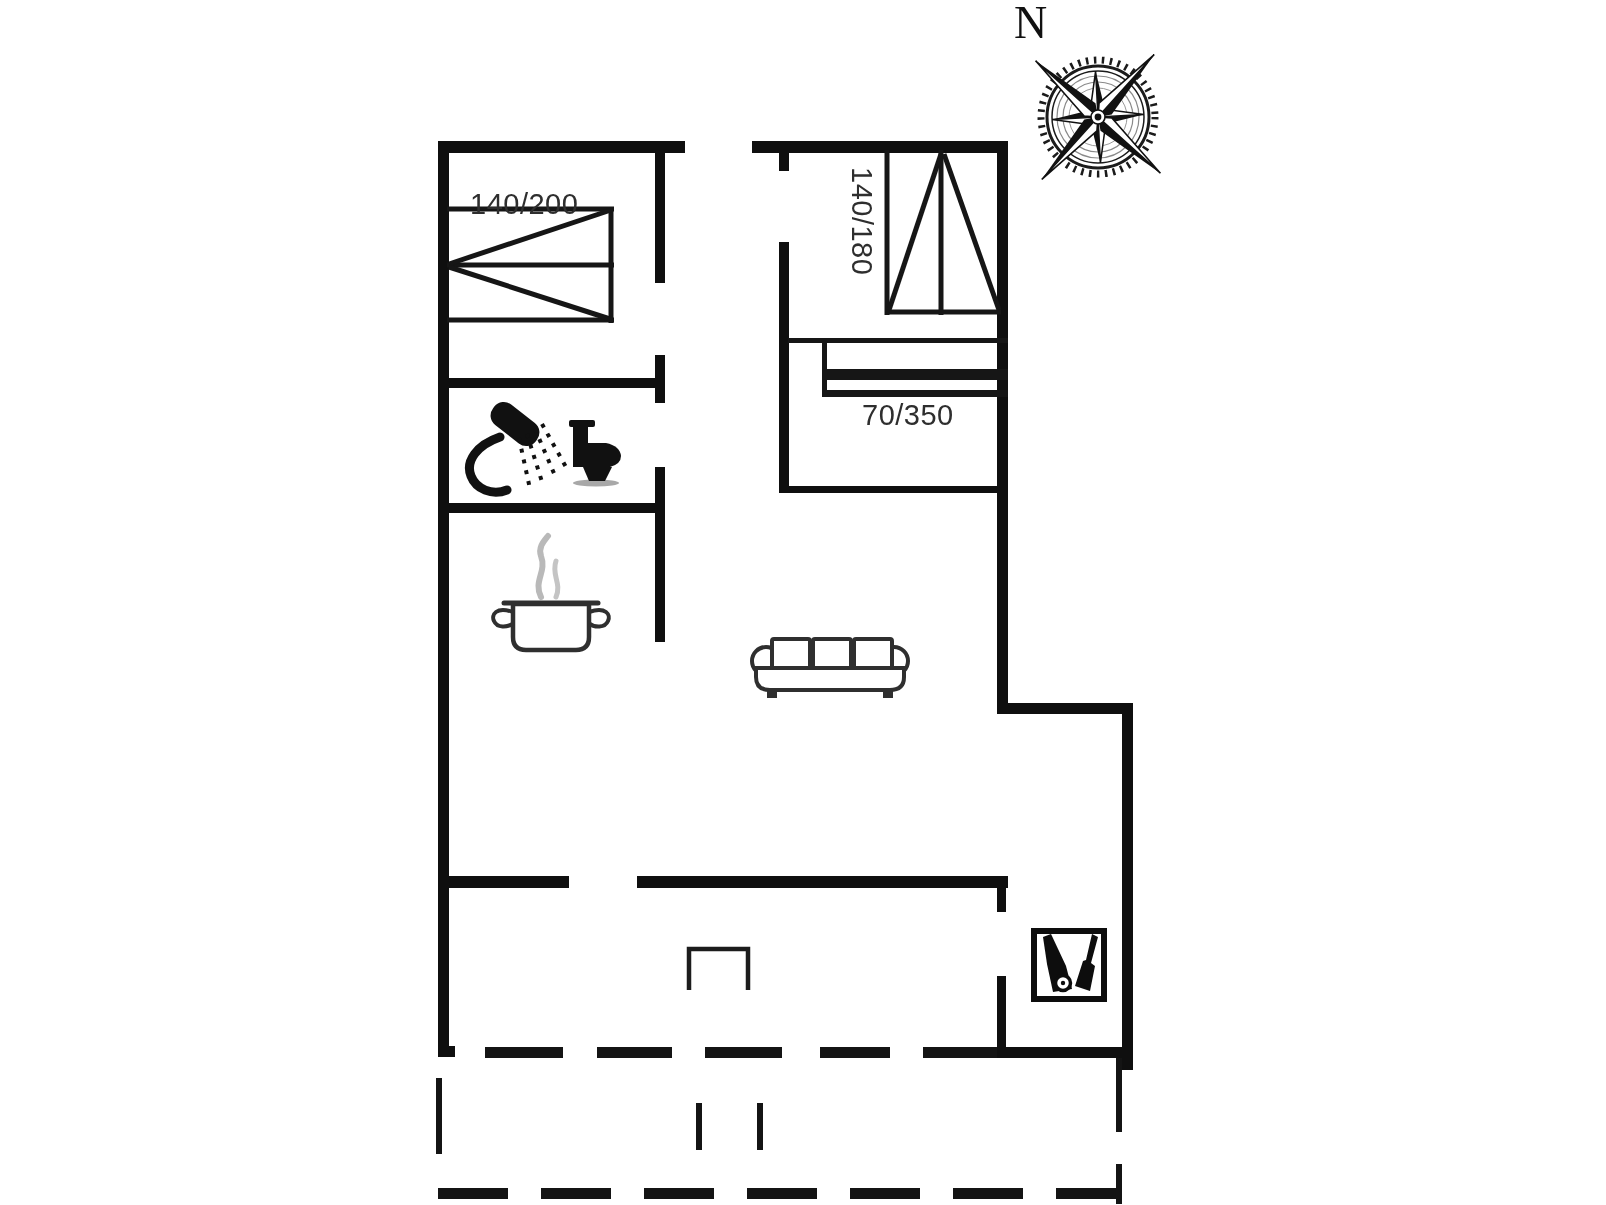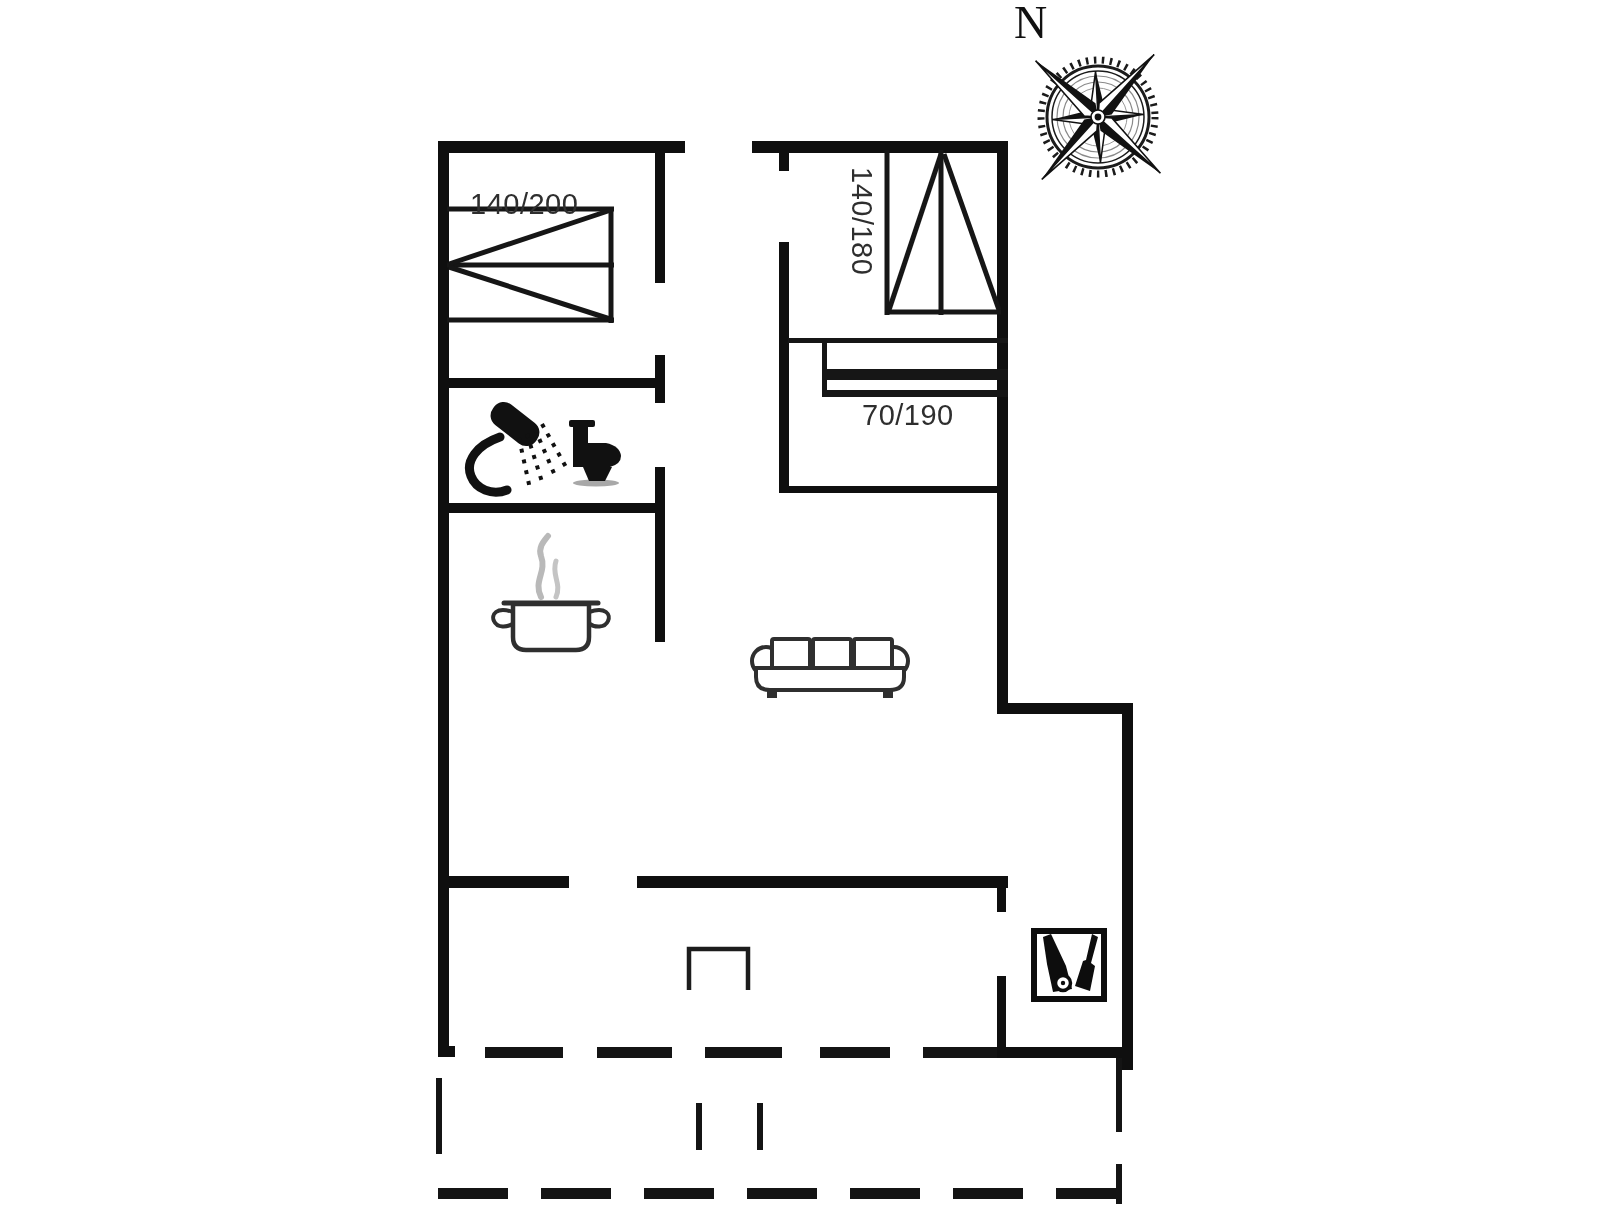--- a/index.html
+++ b/index.html
@@ -208,15 +208,15 @@
         </g>
       </g>
     </g>
     <circle r="7" fill="#fff" stroke="#111" stroke-width="1.6"></circle>
     <circle r="3.4" fill="#111"></circle>
   </g>
 </svg>
 
   <div id="label-bed1" class="plan-label">140/200</div>
   <div id="label-bed2" class="plan-label vertical">140/180</div>
-  <div id="label-bunk" class="plan-label">70/190</div>
+  <div id="label-bunk" class="plan-label">70/350</div>
   <div id="north-label">N</div>
 </div>
 
 </body></html>

